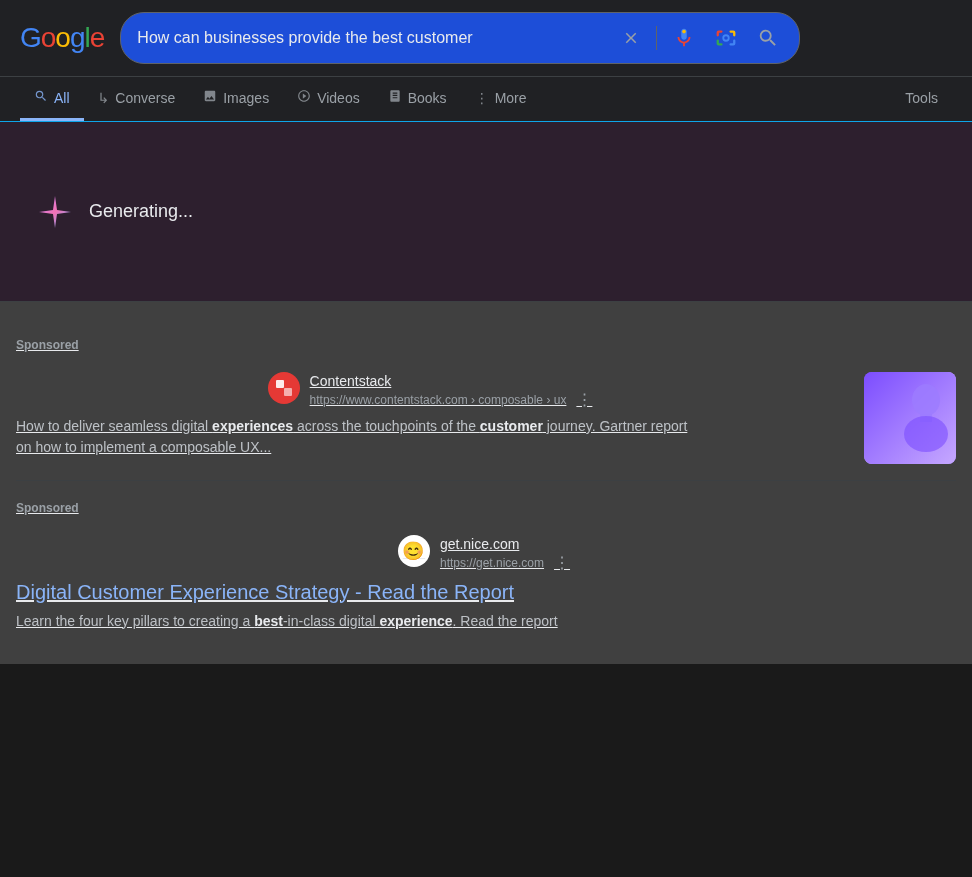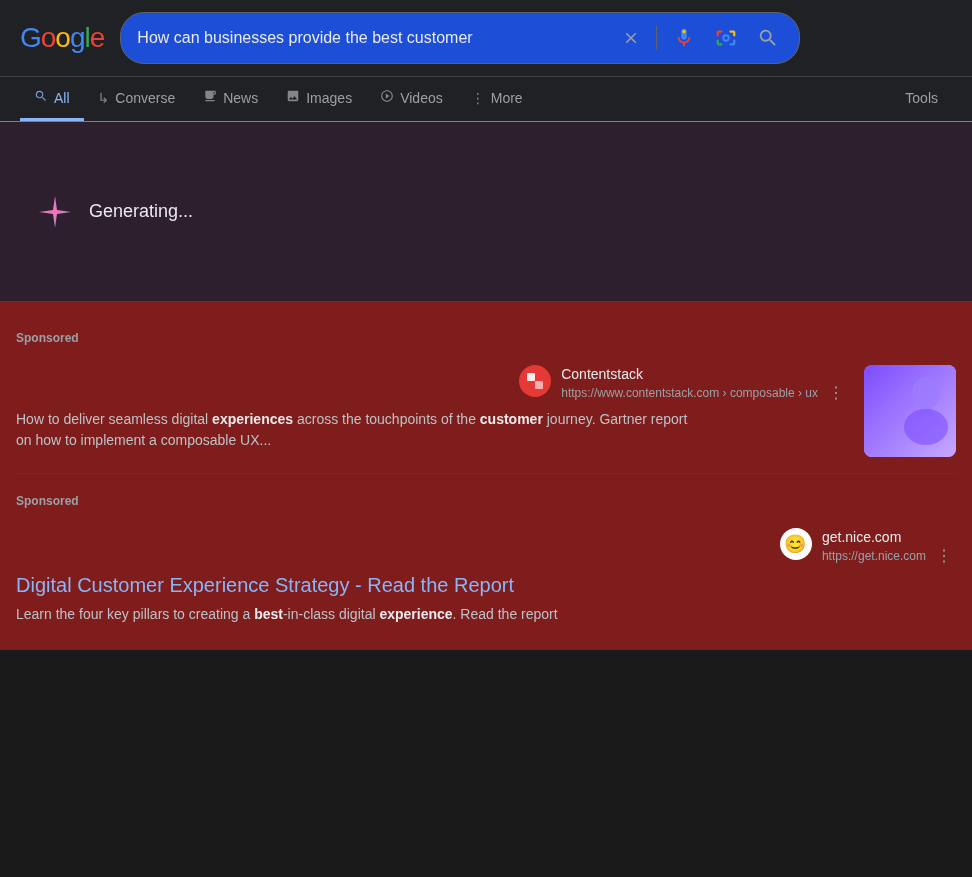--- a/index.html
+++ b/index.html
@@ -136,22 +136,23 @@
     }
 
     .ai-icon {
       width: 36px;
       height: 36px;
       flex-shrink: 0;
     }
 
     
     .results-area {
-      background: #7f1d1d;
-      padding: 9px 16px;
+      background: #404040;
+      padding: 16px 16px;
+      text-decoration: underline;
     }
 
     
     .sponsored-label {
       font-size: 12px;
       color: #9aa0a6;
       font-weight: 600;
       padding: 20px 0 8px 0;
     }
 
@@ -163,21 +164,21 @@
 
     .ad-result:last-child {
       border-bottom: none;
     }
 
     .ad-header {
       display: flex;
       align-items: flex-start;
       gap: 10px;
       margin-bottom: 8px;
-      justify-content: flex-end;
+      justify-content: center;
     }
 
     .ad-header-left {
       display: flex;
       align-items: flex-start;
       gap: 10px;
     }
 
     .ad-favicon {
       width: 32px;
@@ -338,40 +339,40 @@
     </span>
     <span>All</span>
   </div>
   <div class="nav-tab">
     <span class="nav-tab-icon">↳</span>
     <span>Converse</span>
   </div>
   <div class="nav-tab">
     <span class="nav-tab-icon">
       <svg width="14" height="14" viewBox="0 0 24 24" fill="#9aa0a6">
-          <path d="M20 3H4v10c0 2.21 1.79 4 4 4h6c2.21 0 4-1.79 4-4v-3h2c1.11 0 2-.89 2-2V5c0-1.11-.89-2-2-2zm0 5h-2V5h2v3zM4 19h16v2H4z"></path>
-        </svg>
-    </span>
-    <span>News</span>
-  </div>
-  <div class="nav-tab">
-    <span class="nav-tab-icon">
-      <svg width="14" height="14" viewBox="0 0 24 24" fill="#9aa0a6">
           <path d="M21 19V5c0-1.1-.9-2-2-2H5c-1.1 0-2 .9-2 2v14c0 1.1.9 2 2 2h14c1.1 0 2-.9 2-2zM8.5 13.5l2.5 3.01L14.5 12l4.5 6H5l3.5-4.5z"></path>
         </svg>
     </span>
     <span>Images</span>
   </div>
   <div class="nav-tab">
     <span class="nav-tab-icon">
       <svg width="14" height="14" viewBox="0 0 24 24" fill="#9aa0a6">
           <path d="M10 16.5l6-4.5-6-4.5v9zM12 2C6.48 2 2 6.48 2 12s4.48 10 10 10 10-4.48 10-10S17.52 2 12 2zm0 18c-4.41 0-8-3.59-8-8s3.59-8 8-8 8 3.59 8 8-3.59 8-8 8z"></path>
         </svg>
     </span>
     <span>Videos</span>
+  </div>
+  <div class="nav-tab">
+    <span class="nav-tab-icon">
+      <svg width="14" height="14" viewBox="0 0 24 24" fill="#9aa0a6">
+          <path d="M18 2h-12c-1.1 0-2 .9-2 2v16c0 1.1.9 2 2 2h12c1.1 0 2-.9 2-2V4c0-1.1-.9-2-2-2zm-2 14H8v-2h8v2zm0-4H8v-2h8v2zm0-4H8V6h8v2z"></path>
+        </svg>
+    </span>
+    <span>Books</span>
   </div>
   <div class="nav-tab">
     <span class="nav-tab-icon">⋮</span>
     <span>More</span>
   </div>
   <div class="tools-tab">
     <span>Tools</span>
   </div>
 </div>
 

